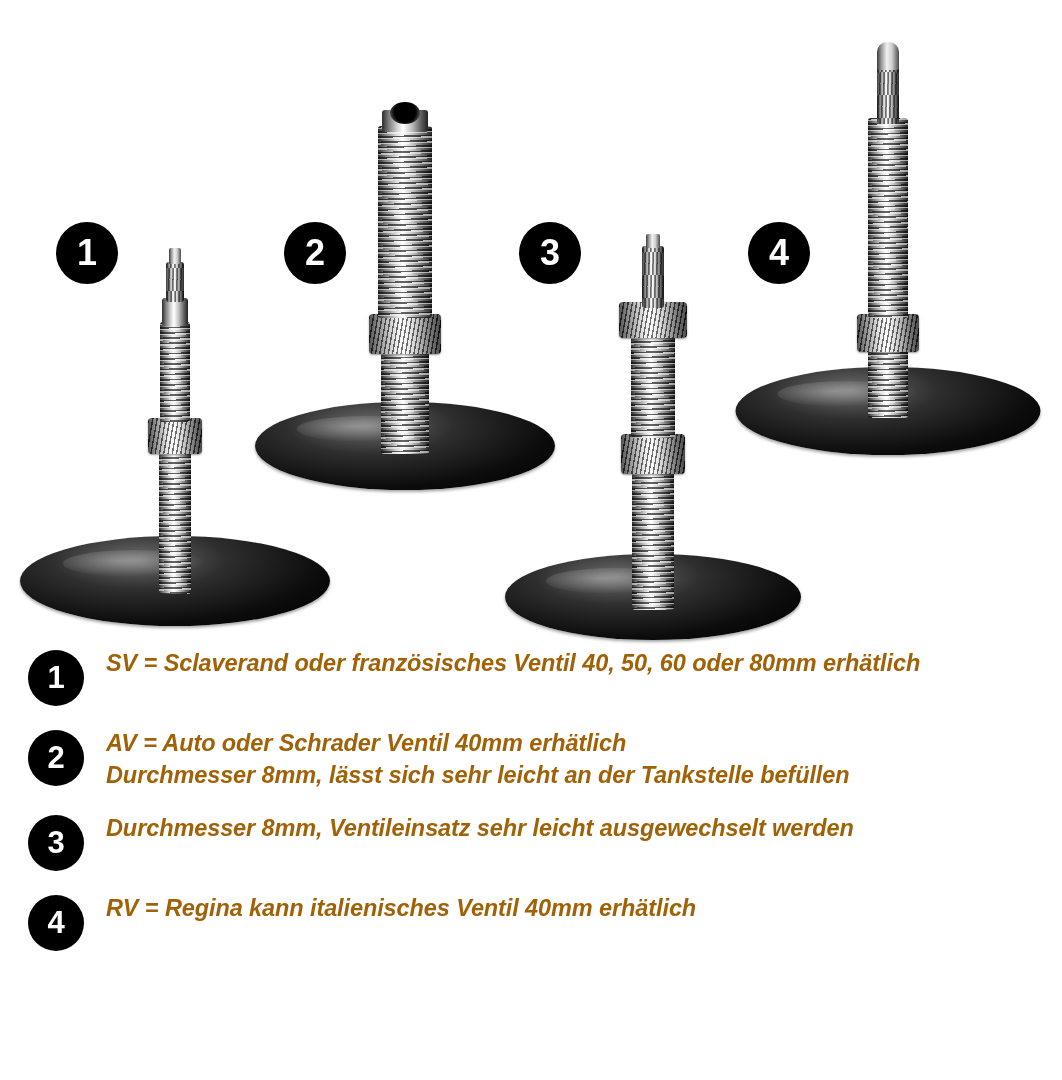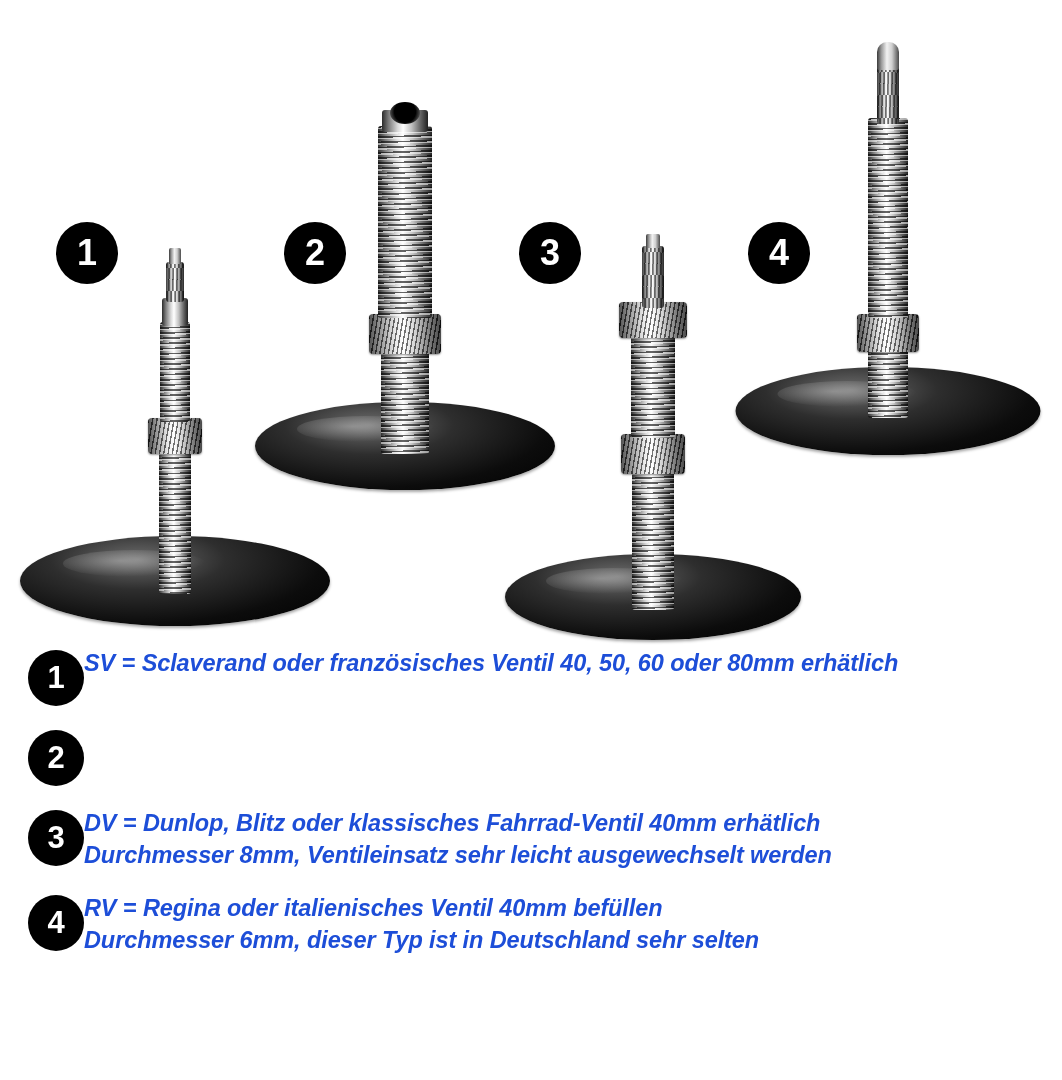--- a/index.html
+++ b/index.html
@@ -133,25 +133,26 @@
     background: #000000;
     color: #ffffff;
     font-weight: bold;
     font-size: 31px;
     display: flex;
     align-items: center;
     justify-content: center;
     margin-top: 2px;
   }
   .legend-text {
+    margin-left: 22px;
     font-style: italic;
     font-weight: bold;
     font-size: 23.5px;
     line-height: 1.35;
-    color: #1d4ed8;
+    color: #a16207;
     letter-spacing: -0.1px;
   }
   .legend-text div { white-space: nowrap; }
 </style>
 </head>
 <body>
 
 <div class="diagram">
 
   <div class="valve" style="left: 20px; width: 310px; height: 430px;">
@@ -214,35 +215,37 @@
     </div>
     <div class="legend-text">
       <div>SV = Sclaverand oder französisches Ventil 40, 50, 60 oder 80mm erhätlich</div>
     </div>
   </div>
 
   <div class="legend-row">
     <div class="legend-badge">
       <span>2</span>
     </div>
+    <div class="legend-text">
+      <div>AV = Auto oder Schrader Ventil 40mm erhätlich</div>
+      <div>Durchmesser 8mm, lässt sich sehr leicht an der Tankstelle befüllen</div>
+    </div>
   </div>
 
   <div class="legend-row">
     <div class="legend-badge">
       <span>3</span>
     </div>
     <div class="legend-text">
-      <div>DV = Dunlop, Blitz oder klassisches Fahrrad-Ventil 40mm erhätlich</div>
       <div>Durchmesser 8mm, Ventileinsatz sehr leicht ausgewechselt werden</div>
     </div>
   </div>
 
   <div class="legend-row">
     <div class="legend-badge">
       <span>4</span>
     </div>
     <div class="legend-text">
-      <div>RV = Regina oder italienisches Ventil 40mm befüllen</div>
-      <div>Durchmesser 6mm, dieser Typ ist in Deutschland sehr selten</div>
+      <div>RV = Regina kann italienisches Ventil 40mm erhätlich</div>
     </div>
   </div>
 
 </div>
 
 </body></html>

